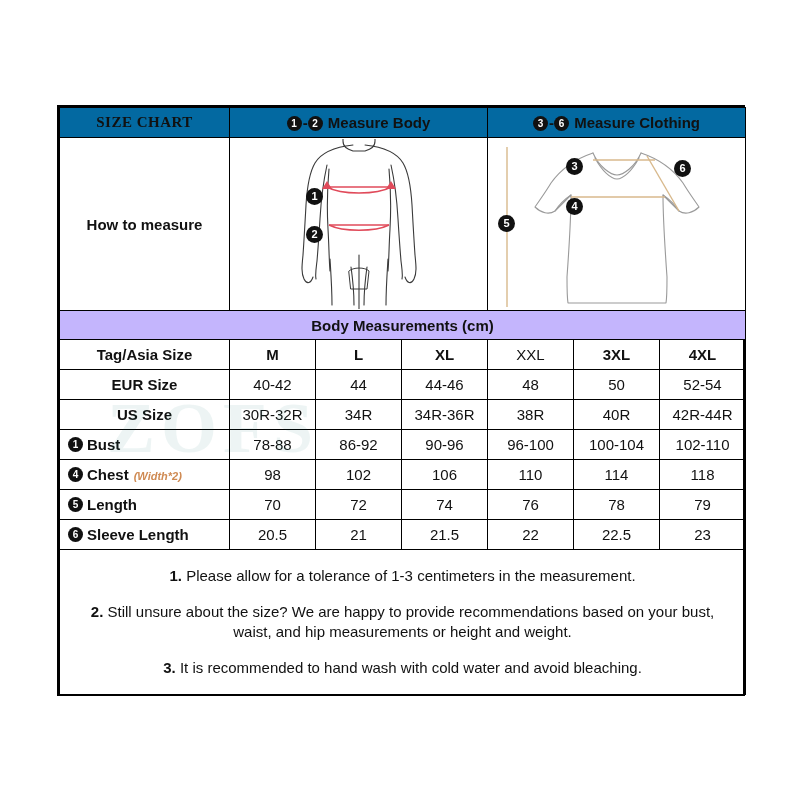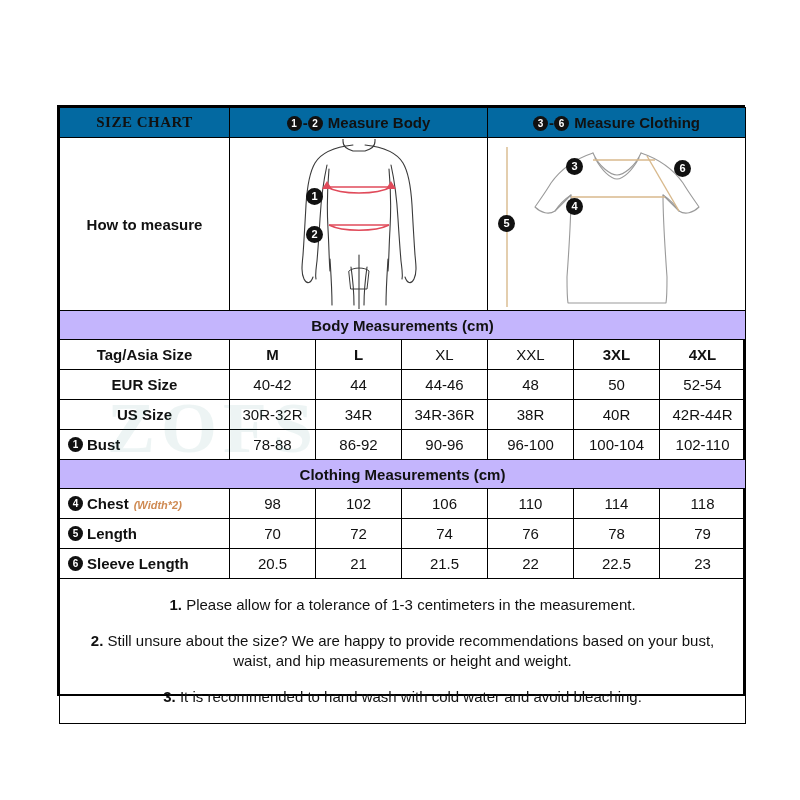--- a/index.html
+++ b/index.html
@@ -265,21 +265,21 @@
       </tr>
 
       <tr>
         <td class="section-band" colspan="7">Body Measurements (cm)</td>
       </tr>
 
       <tr class="datarow">
         <td class="rowlabel">Tag/Asia Size</td>
         <td class="valcell" style="font-weight:bold">M</td>
         <td class="valcell" style="font-weight:bold">L</td>
-        <td class="valcell" style="font-weight:normal">XL</td>
+        <td class="valcell" style="font-weight:bold">XL</td>
         <td class="valcell" style="font-weight:normal">XXL</td>
         <td class="valcell" style="font-weight:bold">3XL</td>
         <td class="valcell" style="font-weight:bold">4XL</td>
       </tr>
 
       <tr class="datarow">
         <td class="rowlabel">EUR Size</td>
         <td class="valcell">40-42</td>
         <td class="valcell">44</td>
         <td class="valcell">44-46</td>
@@ -303,23 +303,20 @@
           <span class="badge">1</span><span>Bust</span>
         </td>
         <td class="valcell">78-88</td>
         <td class="valcell">86-92</td>
         <td class="valcell">90-96</td>
         <td class="valcell">96-100</td>
         <td class="valcell">100-104</td>
         <td class="valcell">102-110</td>
       </tr>
 
-      <tr>
-        <td class="section-band" colspan="7">Clothing Measurements  (cm)</td>
-      </tr>
 
 
       <tr class="datarow">
         <td class="rowlabel lead">
           <span class="badge">4</span><span>Chest</span><span class="subnote">(Width*2)</span>
         </td>
         <td class="valcell">98</td>
         <td class="valcell">102</td>
         <td class="valcell">106</td>
         <td class="valcell">110</td>

